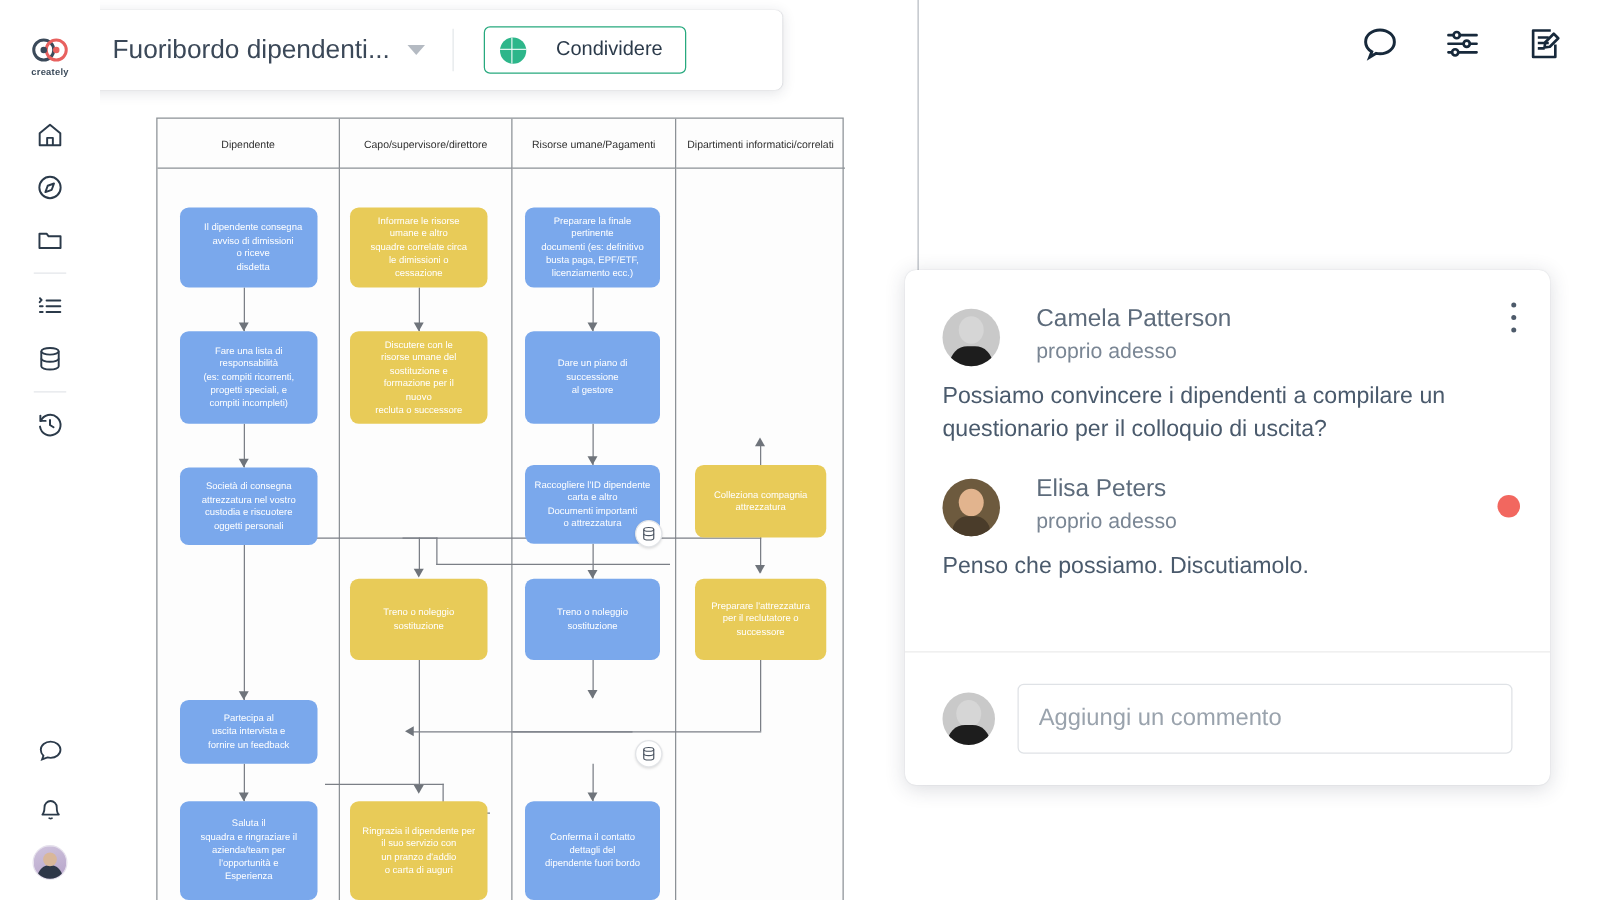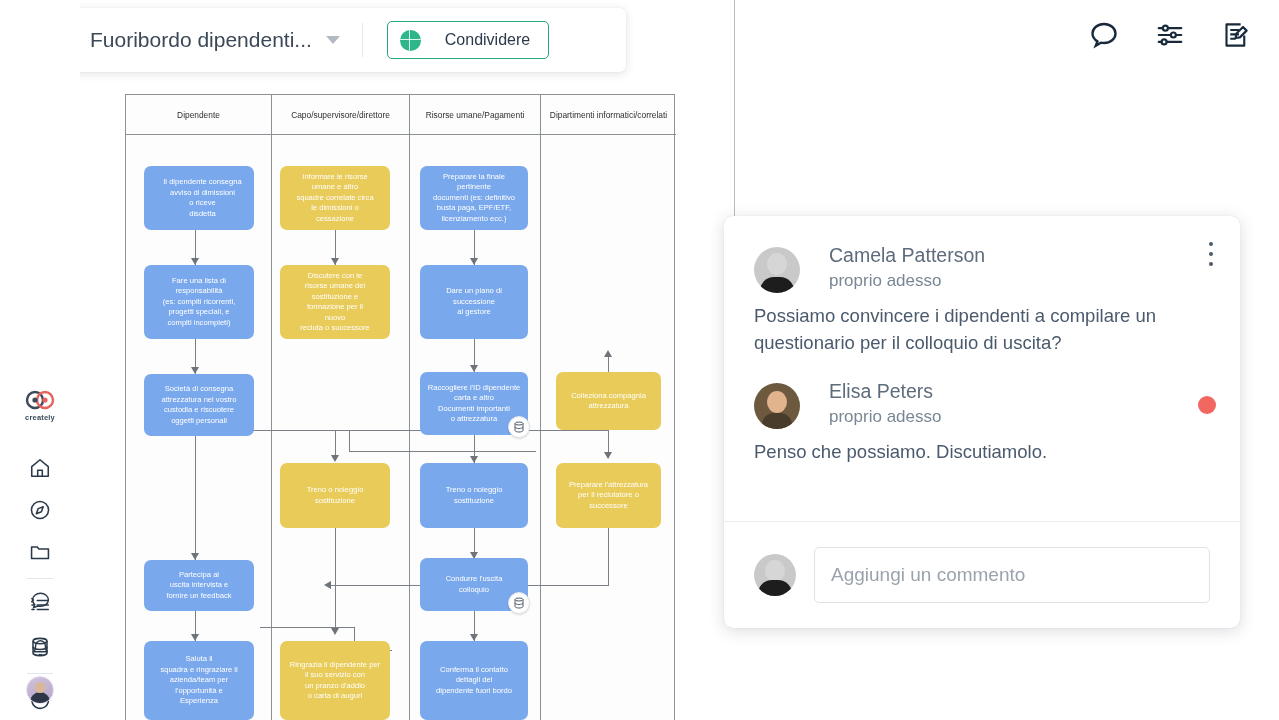--- a/index.html
+++ b/index.html
@@ -8,21 +8,21 @@
     font-family: "Liberation Sans", sans-serif;
     background:#ffffff;
     position:relative;
     color:#2d3c4e;
   }
 
   
   #left-rail {
     position:absolute; left:0; top:0; width:80px; height:720px;
     background:#ffffff; z-index:40;
-    display:flex; flex-direction:column; align-items:center;justify-content:flex-end;
+    display:flex; flex-direction:column; align-items:center;
   }
   #logo { margin-top:30px; display:flex; flex-direction:column; align-items:center; }
   #logo .logo-mark { width:30px; height:20px; position:relative; }
   #logo .logo-text { font-size:7.5px; color:#3b4a5a; letter-spacing:.2px; margin-top:3px; font-weight:600;}
   .rail-icon {
     width:40px; height:40px; display:flex; align-items:center; justify-content:center;
     color:#2b3a4a; cursor:pointer;
   }
   .rail-icon svg { display:block; }
   .rail-sep { width:26px; height:1px; background:#e3e6ea; margin:4px 0; }
@@ -321,22 +321,20 @@
 o attrezzatura</div>
   <div class="db-badge" style="left:428px;top:416px;">
     <svg width="12" height="12" viewBox="0 0 24 24" fill="none" stroke="currentColor" stroke-width="1.9">
       <ellipse cx="12" cy="5" rx="8" ry="3"></ellipse>
         <path d="M4 5v14c0 1.7 3.6 3 8 3s8-1.3 8-3V5"></path>
       <path d="M4 12c0 1.7 3.6 3 8 3s8-1.3 8-3"></path>
     </svg>
   </div>
   <div class="node blue" style="left:340px;top:463px;width:108px;height:65px;">Treno o noleggio
 sostituzione</div>
-  <div class="node blue" style="left:340px;top:558px;width:108px;height:53px;">Condurre l'uscita
-colloquio</div>
   <div class="db-badge" style="left:428px;top:592px;">
     <svg width="12" height="12" viewBox="0 0 24 24" fill="none" stroke="currentColor" stroke-width="1.9">
       <ellipse cx="12" cy="5" rx="8" ry="3"></ellipse>
         <path d="M4 5v14c0 1.7 3.6 3 8 3s8-1.3 8-3V5"></path>
       <path d="M4 12c0 1.7 3.6 3 8 3s8-1.3 8-3"></path>
     </svg>
   </div>
   <div class="node blue" style="left:340px;top:641px;width:108px;height:79px;">Conferma il contatto
 dettagli del
 dipendente fuori bordo</div>

